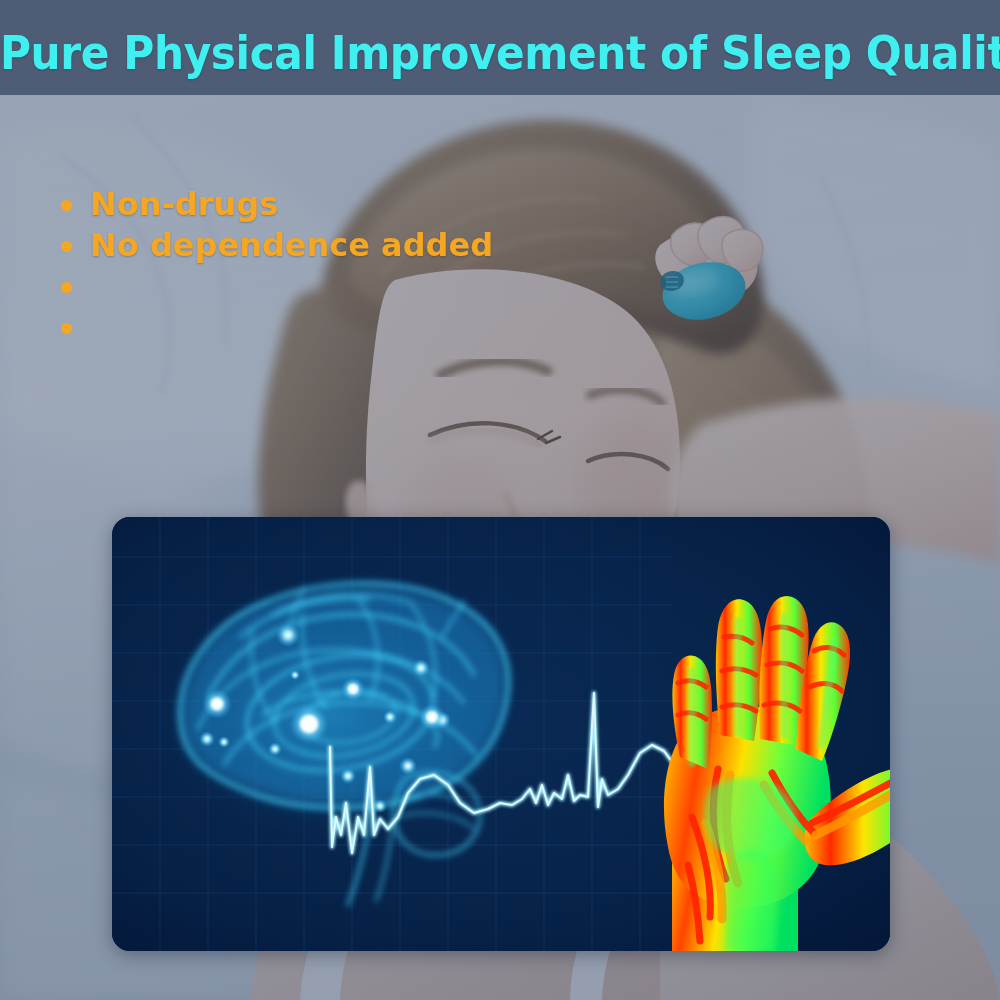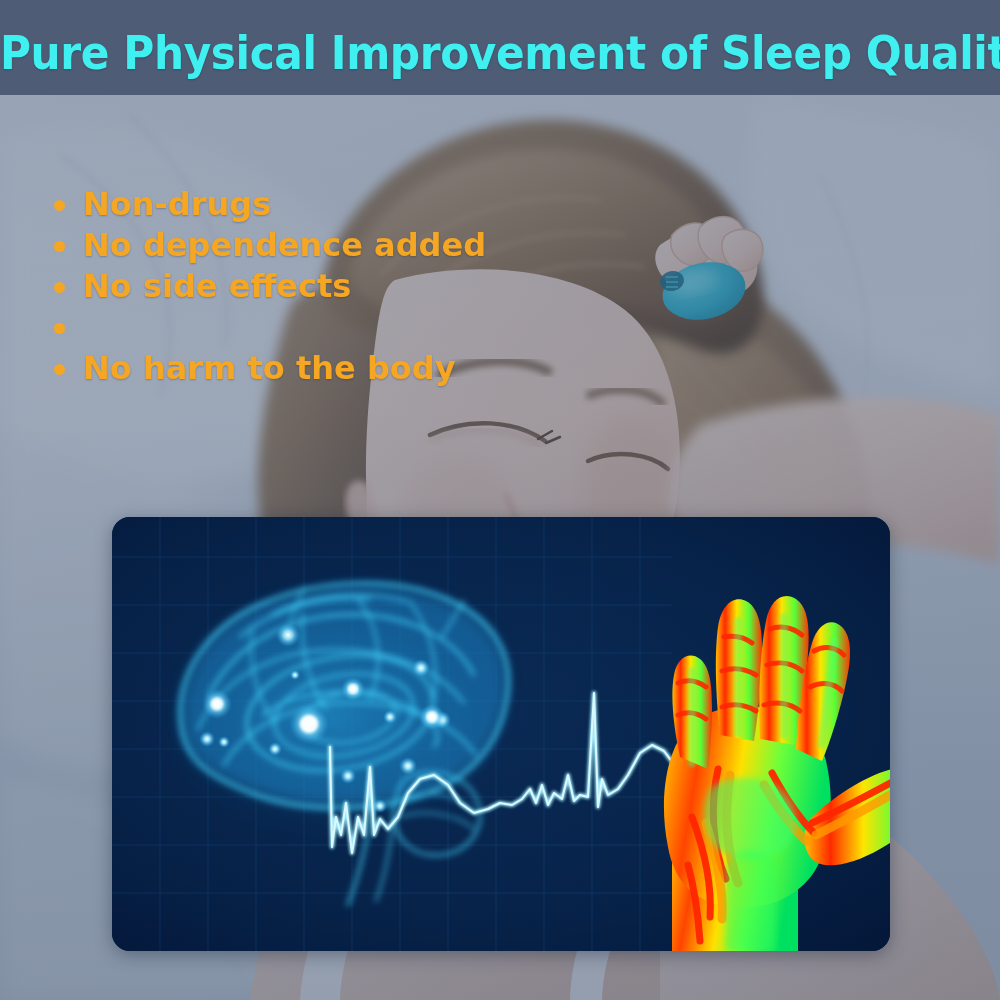--- a/index.html
+++ b/index.html
@@ -54,21 +54,21 @@
     color: #40efef;
     white-space: nowrap;
     font-family: "DejaVu Sans", "Liberation Sans", sans-serif;
     font-stretch: condensed;
     text-shadow: 0 1px 2px rgba(20,40,60,0.35);
   }
 
   
   .bullets {
     position: absolute;
-    left: 48px; top: 184px;
+    left: 55px; top: 184px;
     width: 470px;
     list-style: none;
     margin: 0; padding: 0;
   }
   .bullets li {
     position: relative;
     height: 41px;
     padding-left: 35px;
     font-size: 32px;
     line-height: 41px;
@@ -278,28 +278,23 @@
     <li>
       <span class="dot"></span>
       <span>Non-drugs</span>
     </li>
     <li>
       <span class="dot"></span>
       <span>No dependence added</span>
     </li>
     <li>
       <span class="dot"></span>
-      <span>No side effects</span>
     </li>
     <li>
       <span class="dot"></span>
-    </li>
-    <li>
-      <span class="dot"></span>
-      <span>No harm to the body</span>
     </li>
   </ul>
 
   <div class="panel">
     <svg class="panel-svg" viewBox="0 0 778 434" xmlns="http://www.w3.org/2000/svg">
       <defs>
         <radialGradient id="panelBg" cx="0.45" cy="0.45" r="0.75">
           <stop offset="0" stop-color="#0a2a55"></stop>
           <stop offset="0.6" stop-color="#07234a"></stop>
           <stop offset="1" stop-color="#04183a"></stop>

